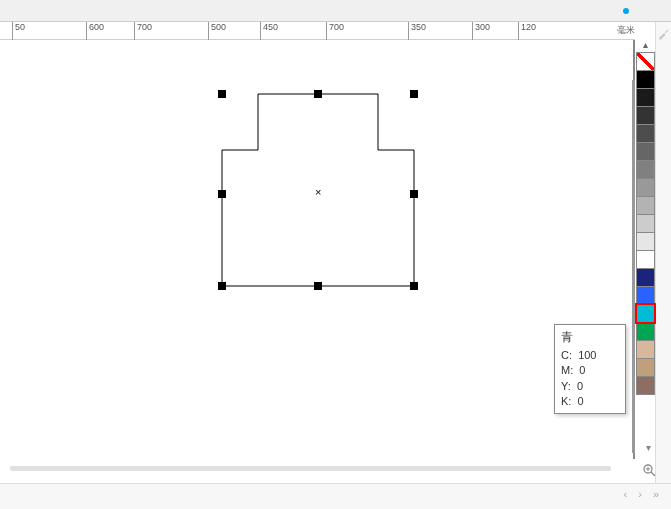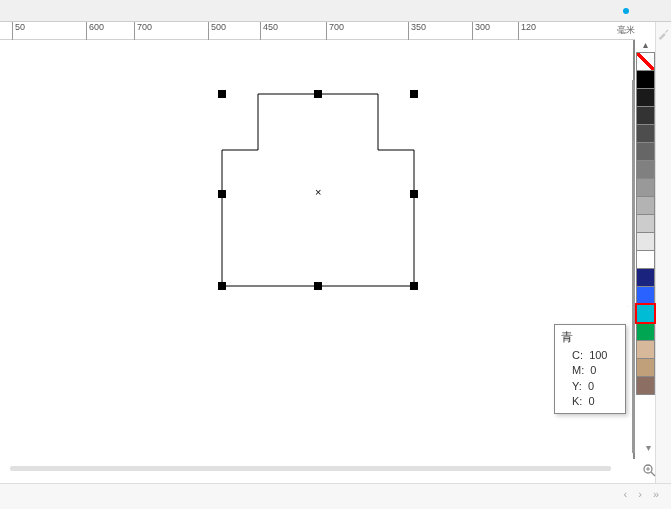--- a/index.html
+++ b/index.html
@@ -114,21 +114,21 @@
     width: 72px;
     background: #fff;
     border: 1px solid #888;
     box-shadow: 2px 2px 4px rgba(0,0,0,0.2);
     padding: 4px 6px;
     font-size: 11px;
     color: #333;
     line-height: 1.4;
   }
   .tooltip .name { font-size: 12px; margin-bottom: 2px; }
-  .tooltip .row { white-space: pre; margin-left: 11px; }
+  .tooltip .row { white-space: pre; }
   .hscroll {
     position: absolute;
     left: 10px; bottom: 38px; right: 60px;
     height: 5px;
     background: #e0e0e0;
     border-radius: 2px;
   }
   .zoom-btn {
     position: absolute;
     right: 12px; bottom: 28px;

